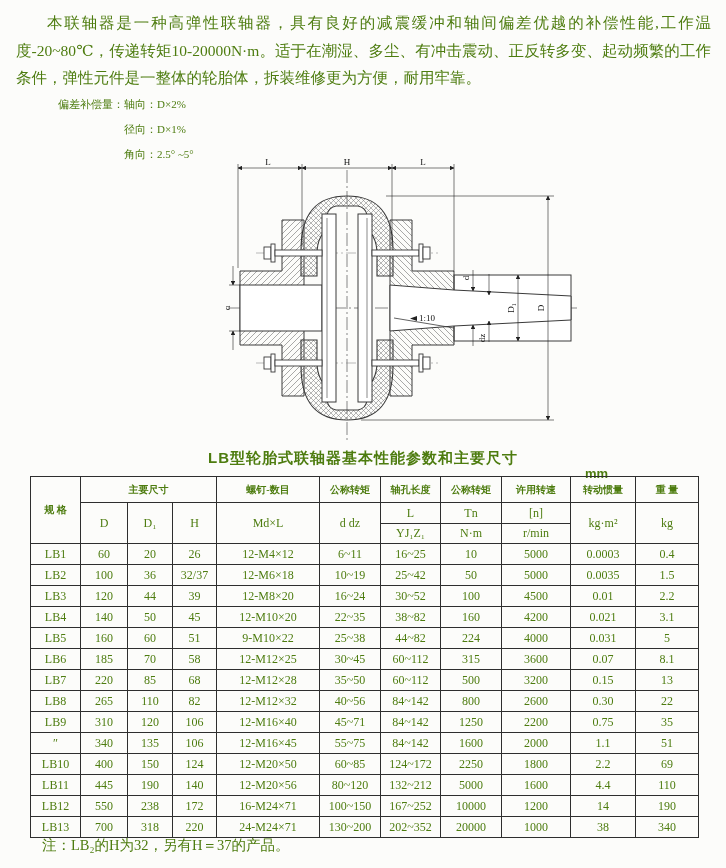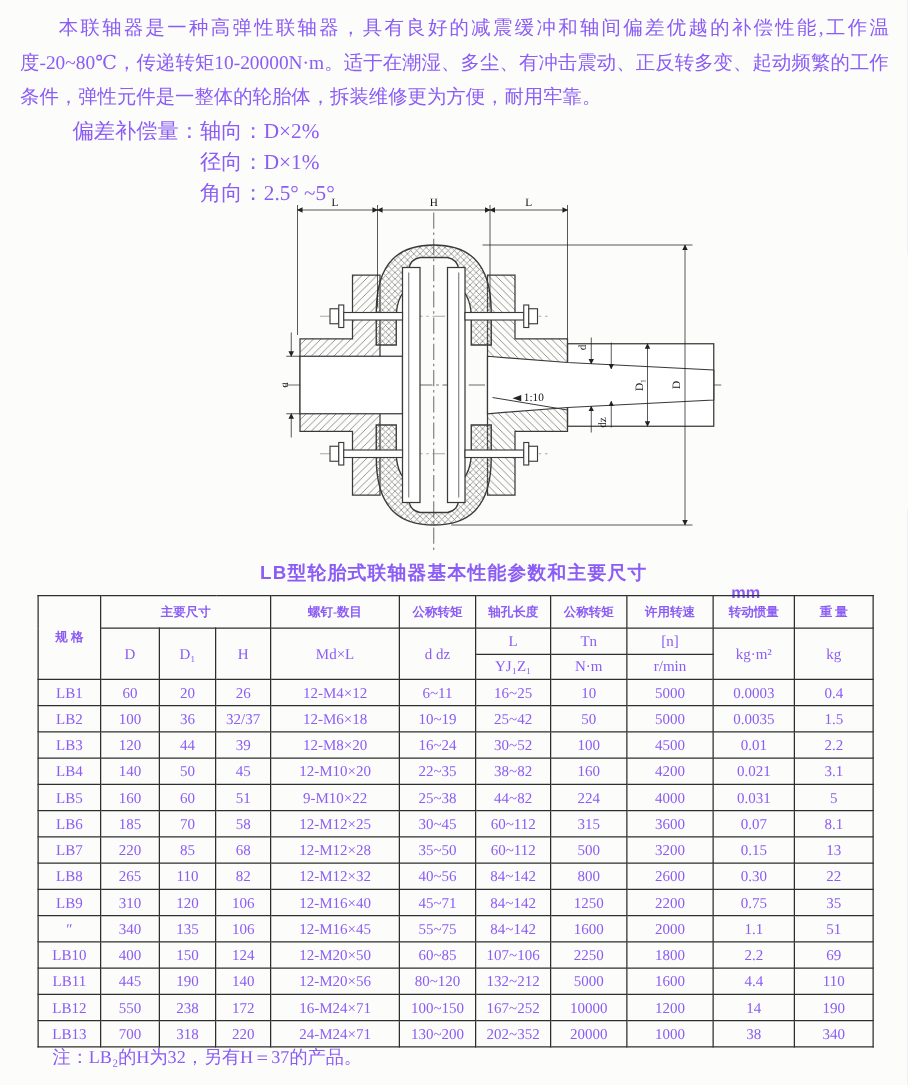--- a/index.html
+++ b/index.html
@@ -1,24 +1,24 @@
 <!DOCTYPE html>
 <html><head>
 <meta charset="utf-8">
 <style>
   html,body{margin:0;padding:0;background:#e8e8e8;}
   .page{
     position:relative;width:726px;height:868px;margin:0 auto;
-    background:#fcfcfa;color:#8b5cf6;overflow:hidden;
+    background:#fcfcfa;color:#4d7c0f;overflow:hidden;
     font-family:"Liberation Serif","DejaVu Serif",serif;
   }
   
   .intro{padding:9px 15px 0 16px;font-size:15.5px;line-height:27.5px;text-align:justify;}
   .intro p{margin:0;text-indent:31px;}
-  .comp{display:flex;margin-left:42px;line-height:25px;font-size:17px;}
+  .comp{display:flex;margin-left:42px;line-height:25px;font-size:11px;}
   .comp-label{white-space:nowrap;}
   .comp-items div{white-space:nowrap;}
   
   .diagram{position:absolute;top:158px;left:226px;width:395px;height:290px;}
   .diagram svg{display:block;}
   .dimtxt{font-size:9px;fill:#111;font-family:"Liberation Serif","DejaVu Serif",serif;}
   
   .table-caption{
     position:absolute;top:449px;left:0;width:726px;text-align:center;
     font-family:"Liberation Sans","DejaVu Sans",sans-serif;
@@ -351,21 +351,21 @@
           <td>1.1</td>
           <td>51</td>
         </tr>
         <tr>
           <td>LB10</td>
           <td>400</td>
           <td>150</td>
           <td>124</td>
           <td>12-M20×50</td>
           <td>60~85</td>
-          <td>107~106</td>
+          <td>124~172</td>
           <td>2250</td>
           <td>1800</td>
           <td>2.2</td>
           <td>69</td>
         </tr>
         <tr>
           <td>LB11</td>
           <td>445</td>
           <td>190</td>
           <td>140</td>

